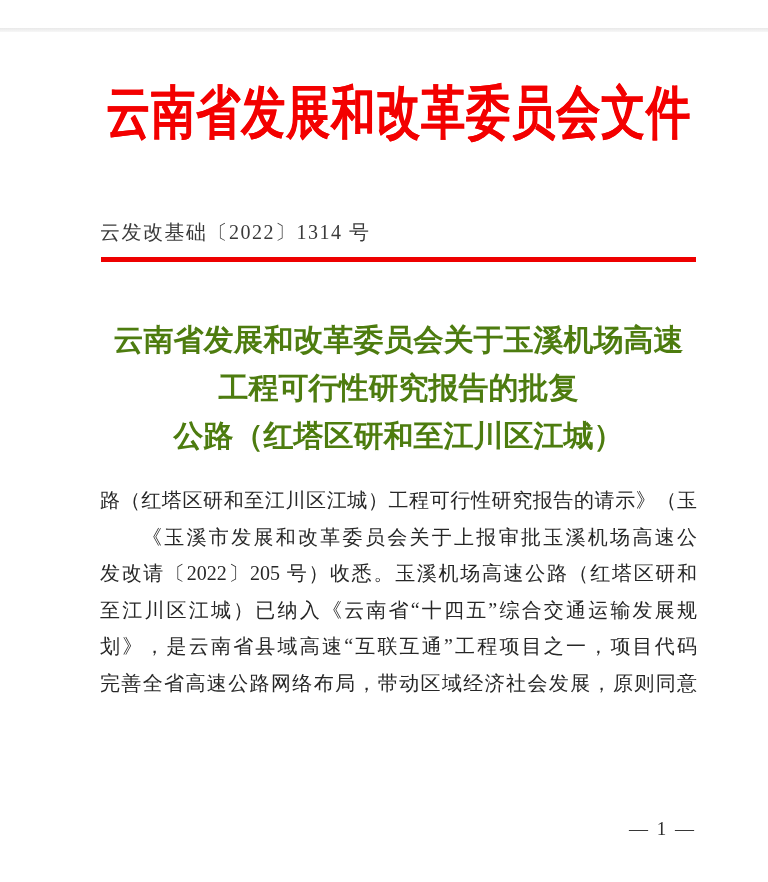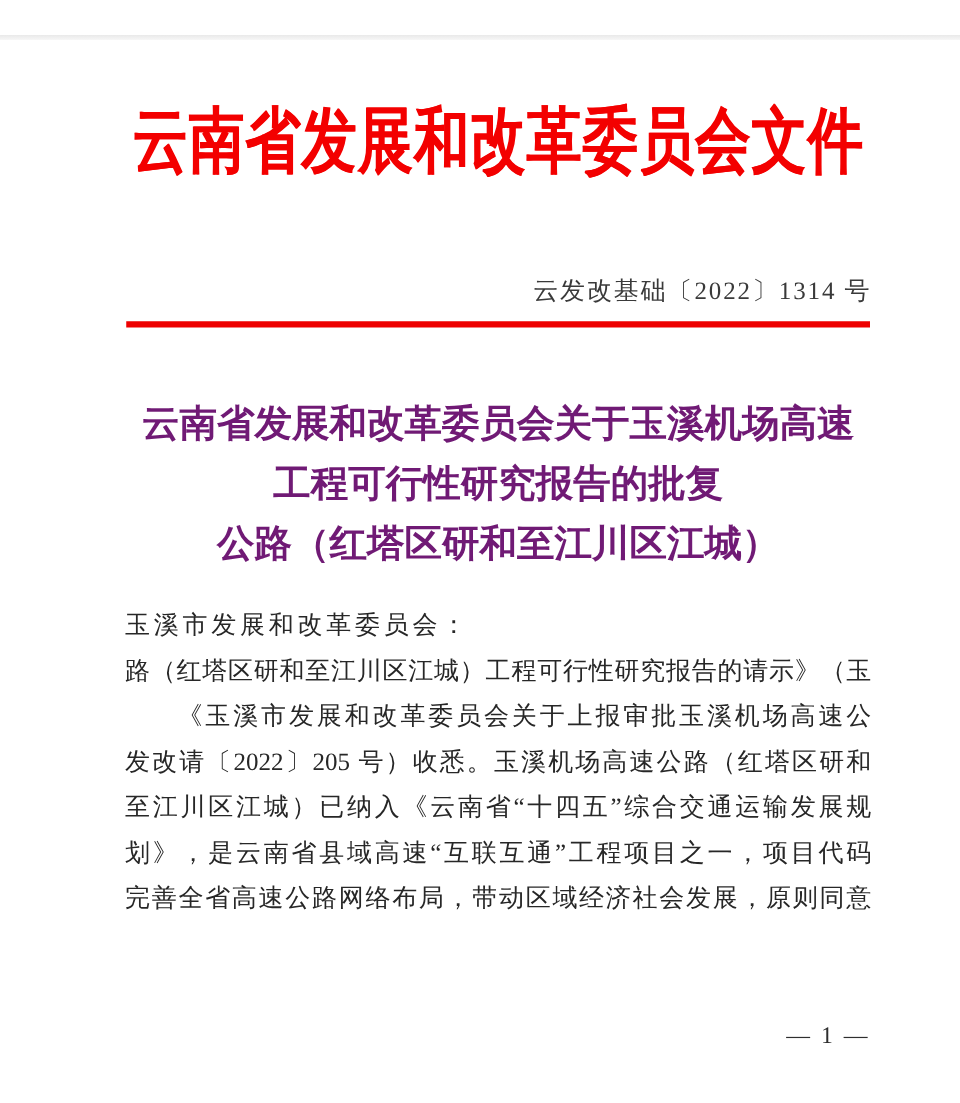--- a/index.html
+++ b/index.html
@@ -33,21 +33,21 @@
     color: #f30000;
     transform: scaleY(1.3);
     transform-origin: 50% 0;
     text-shadow: 0.5px 0 0 currentColor;
   }
   .doc-number {
     position: absolute;
     top: 191px;
     left: 100px;
     width: 597px;
-    text-align: right;
+    text-align: left;
     font-size: 20px;
     letter-spacing: 1.5px;
     color: #3a3a3a;
     white-space: nowrap;
   }
   .red-rule {
     position: absolute;
     top: 229px;
     left: 101px;
     width: 595px;
@@ -56,21 +56,21 @@
   }
   .doc-title {
     position: absolute;
     top: 288px;
     left: 100px;
     width: 597px;
     text-align: center;
     font-size: 30px;
     font-weight: 700;
     line-height: 48px;
-    color: #701a75;
+    color: #4d7c0f;
   }
   .doc-title span { display: block; white-space: nowrap; }
   .doc-body {
     position: absolute;
     top: 454px;
     left: 100px;
     width: 597px;
     font-size: 20px;
     line-height: 36.5px;
     color: #272727;
@@ -102,21 +102,20 @@
 
   <div class="red-rule" style="background: rgb(238, 0, 0);"></div>
 
   <div class="doc-title">
     <span>云南省发展和改革委员会关于玉溪机场高速</span>
     <span>工程可行性研究报告的批复</span>
     <span>公路（红塔区研和至江川区江城）</span>
   </div>
 
   <div class="doc-body">
-    <div class="line salutation">玉溪市发展和改革委员会：</div>
     <div class="line jl">路（红塔区研和至江川区江城）工程可行性研究报告的请示》（玉</div>
     <div class="line jl indent">《玉溪市发展和改革委员会关于上报审批玉溪机场高速公</div>
     <div class="line jl">发改请〔2022〕205 号）收悉。玉溪机场高速公路（红塔区研和</div>
     <div class="line jl">至江川区江城）已纳入《云南省“十四五”综合交通运输发展规</div>
     <div class="line jl">划》，是云南省县域高速“互联互通”工程项目之一，项目代码</div>
     <div class="line jl">完善全省高速公路网络布局，带动区域经济社会发展，原则同意</div>
   </div>
 
   <div class="page-number">— 1 —</div>
 

